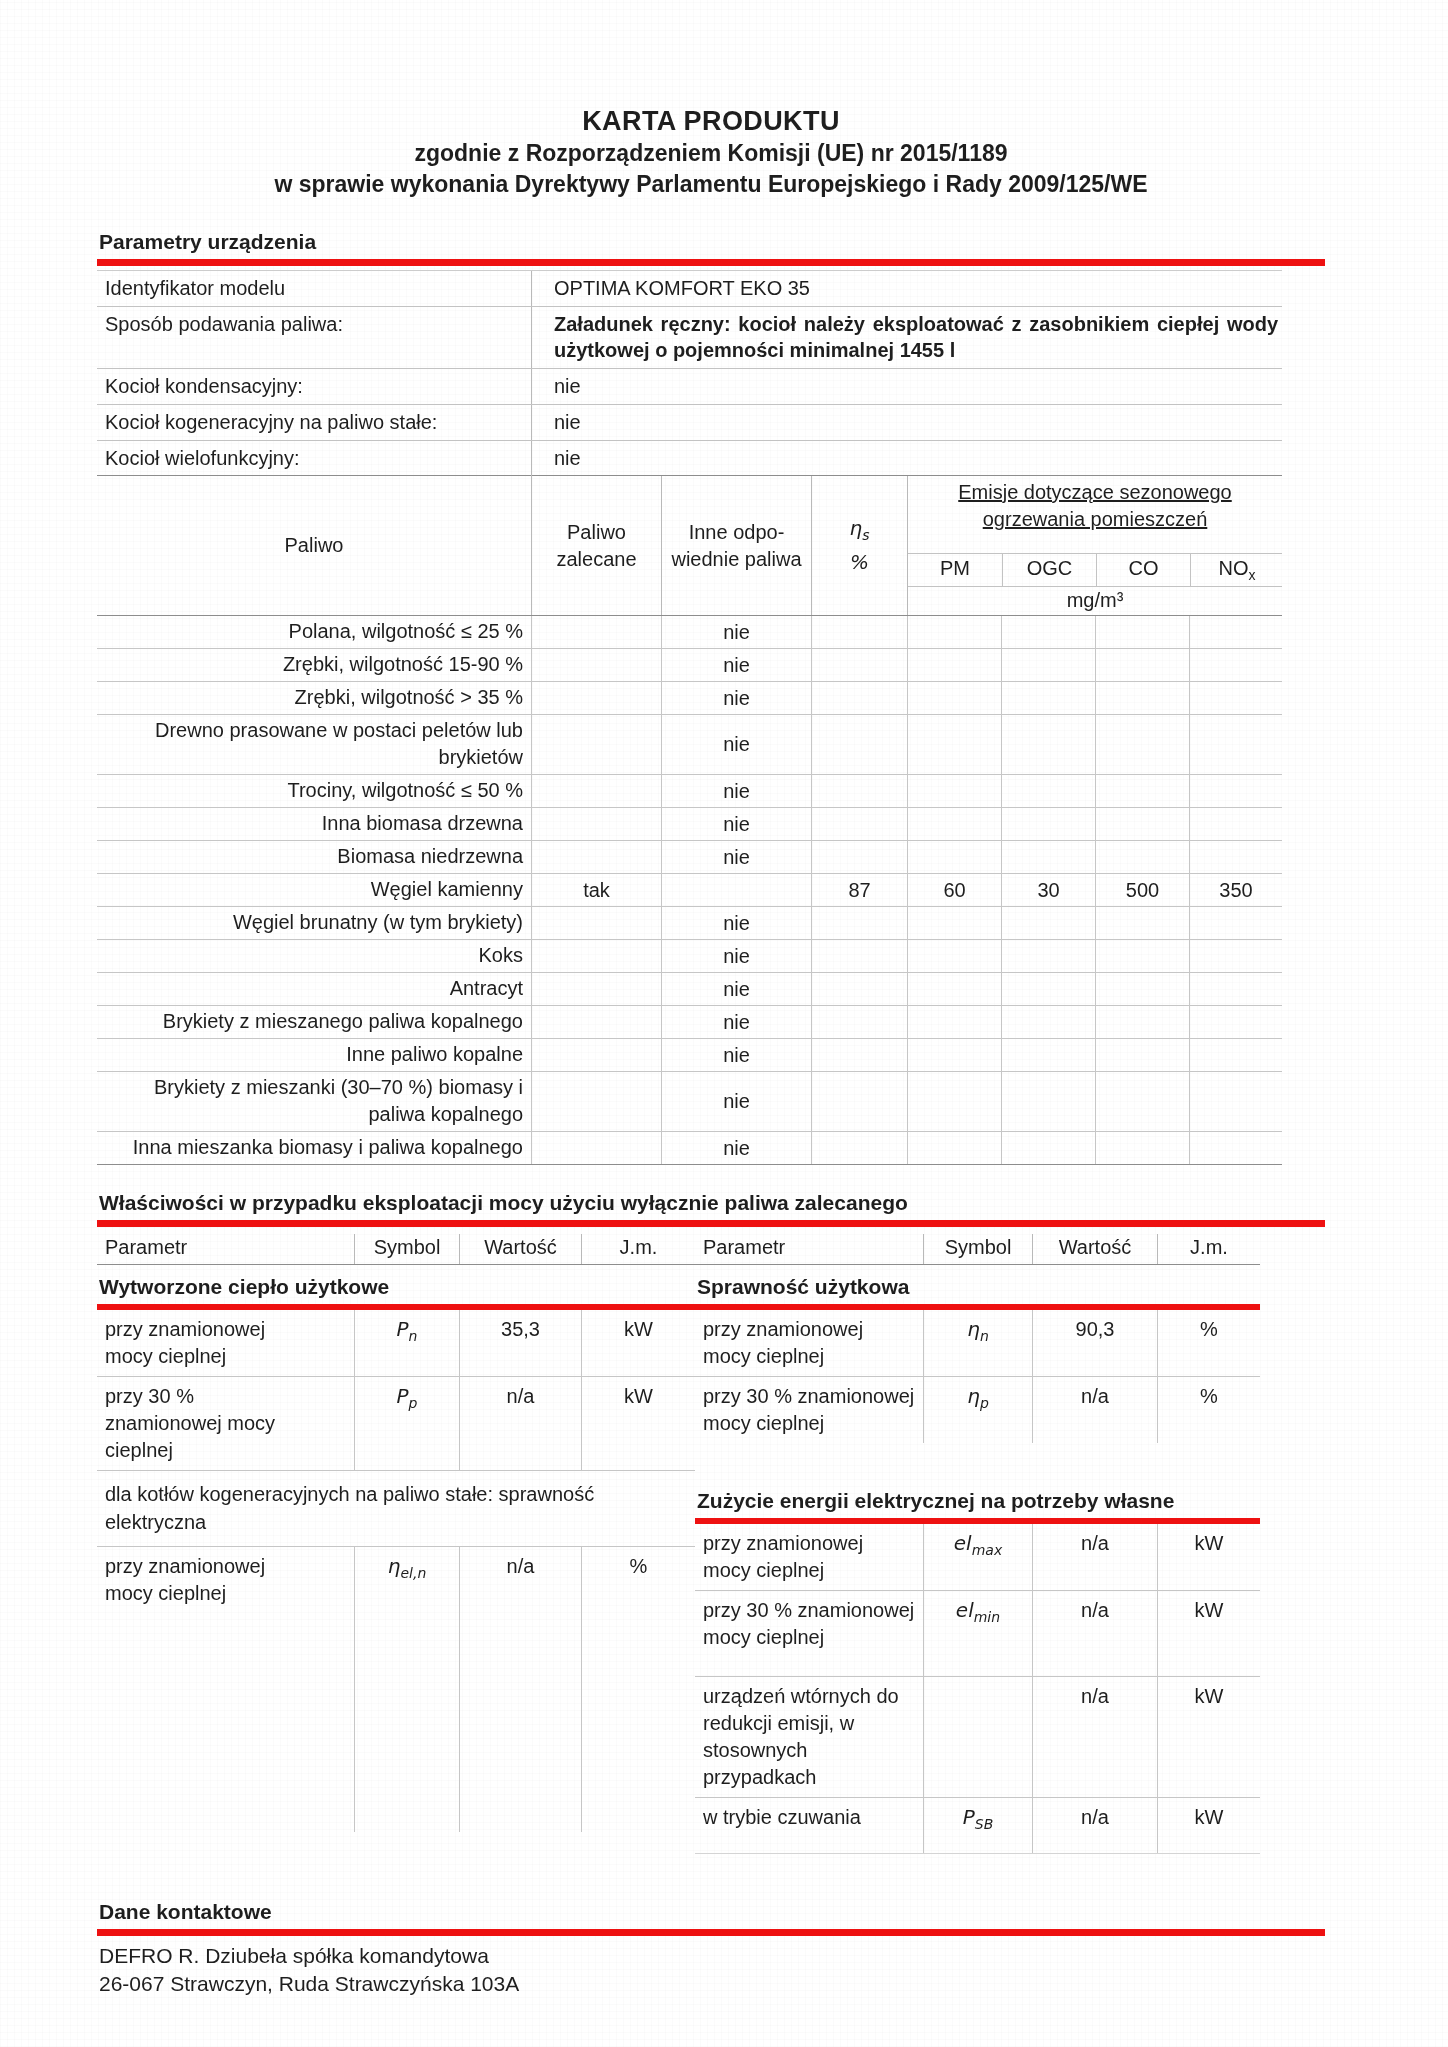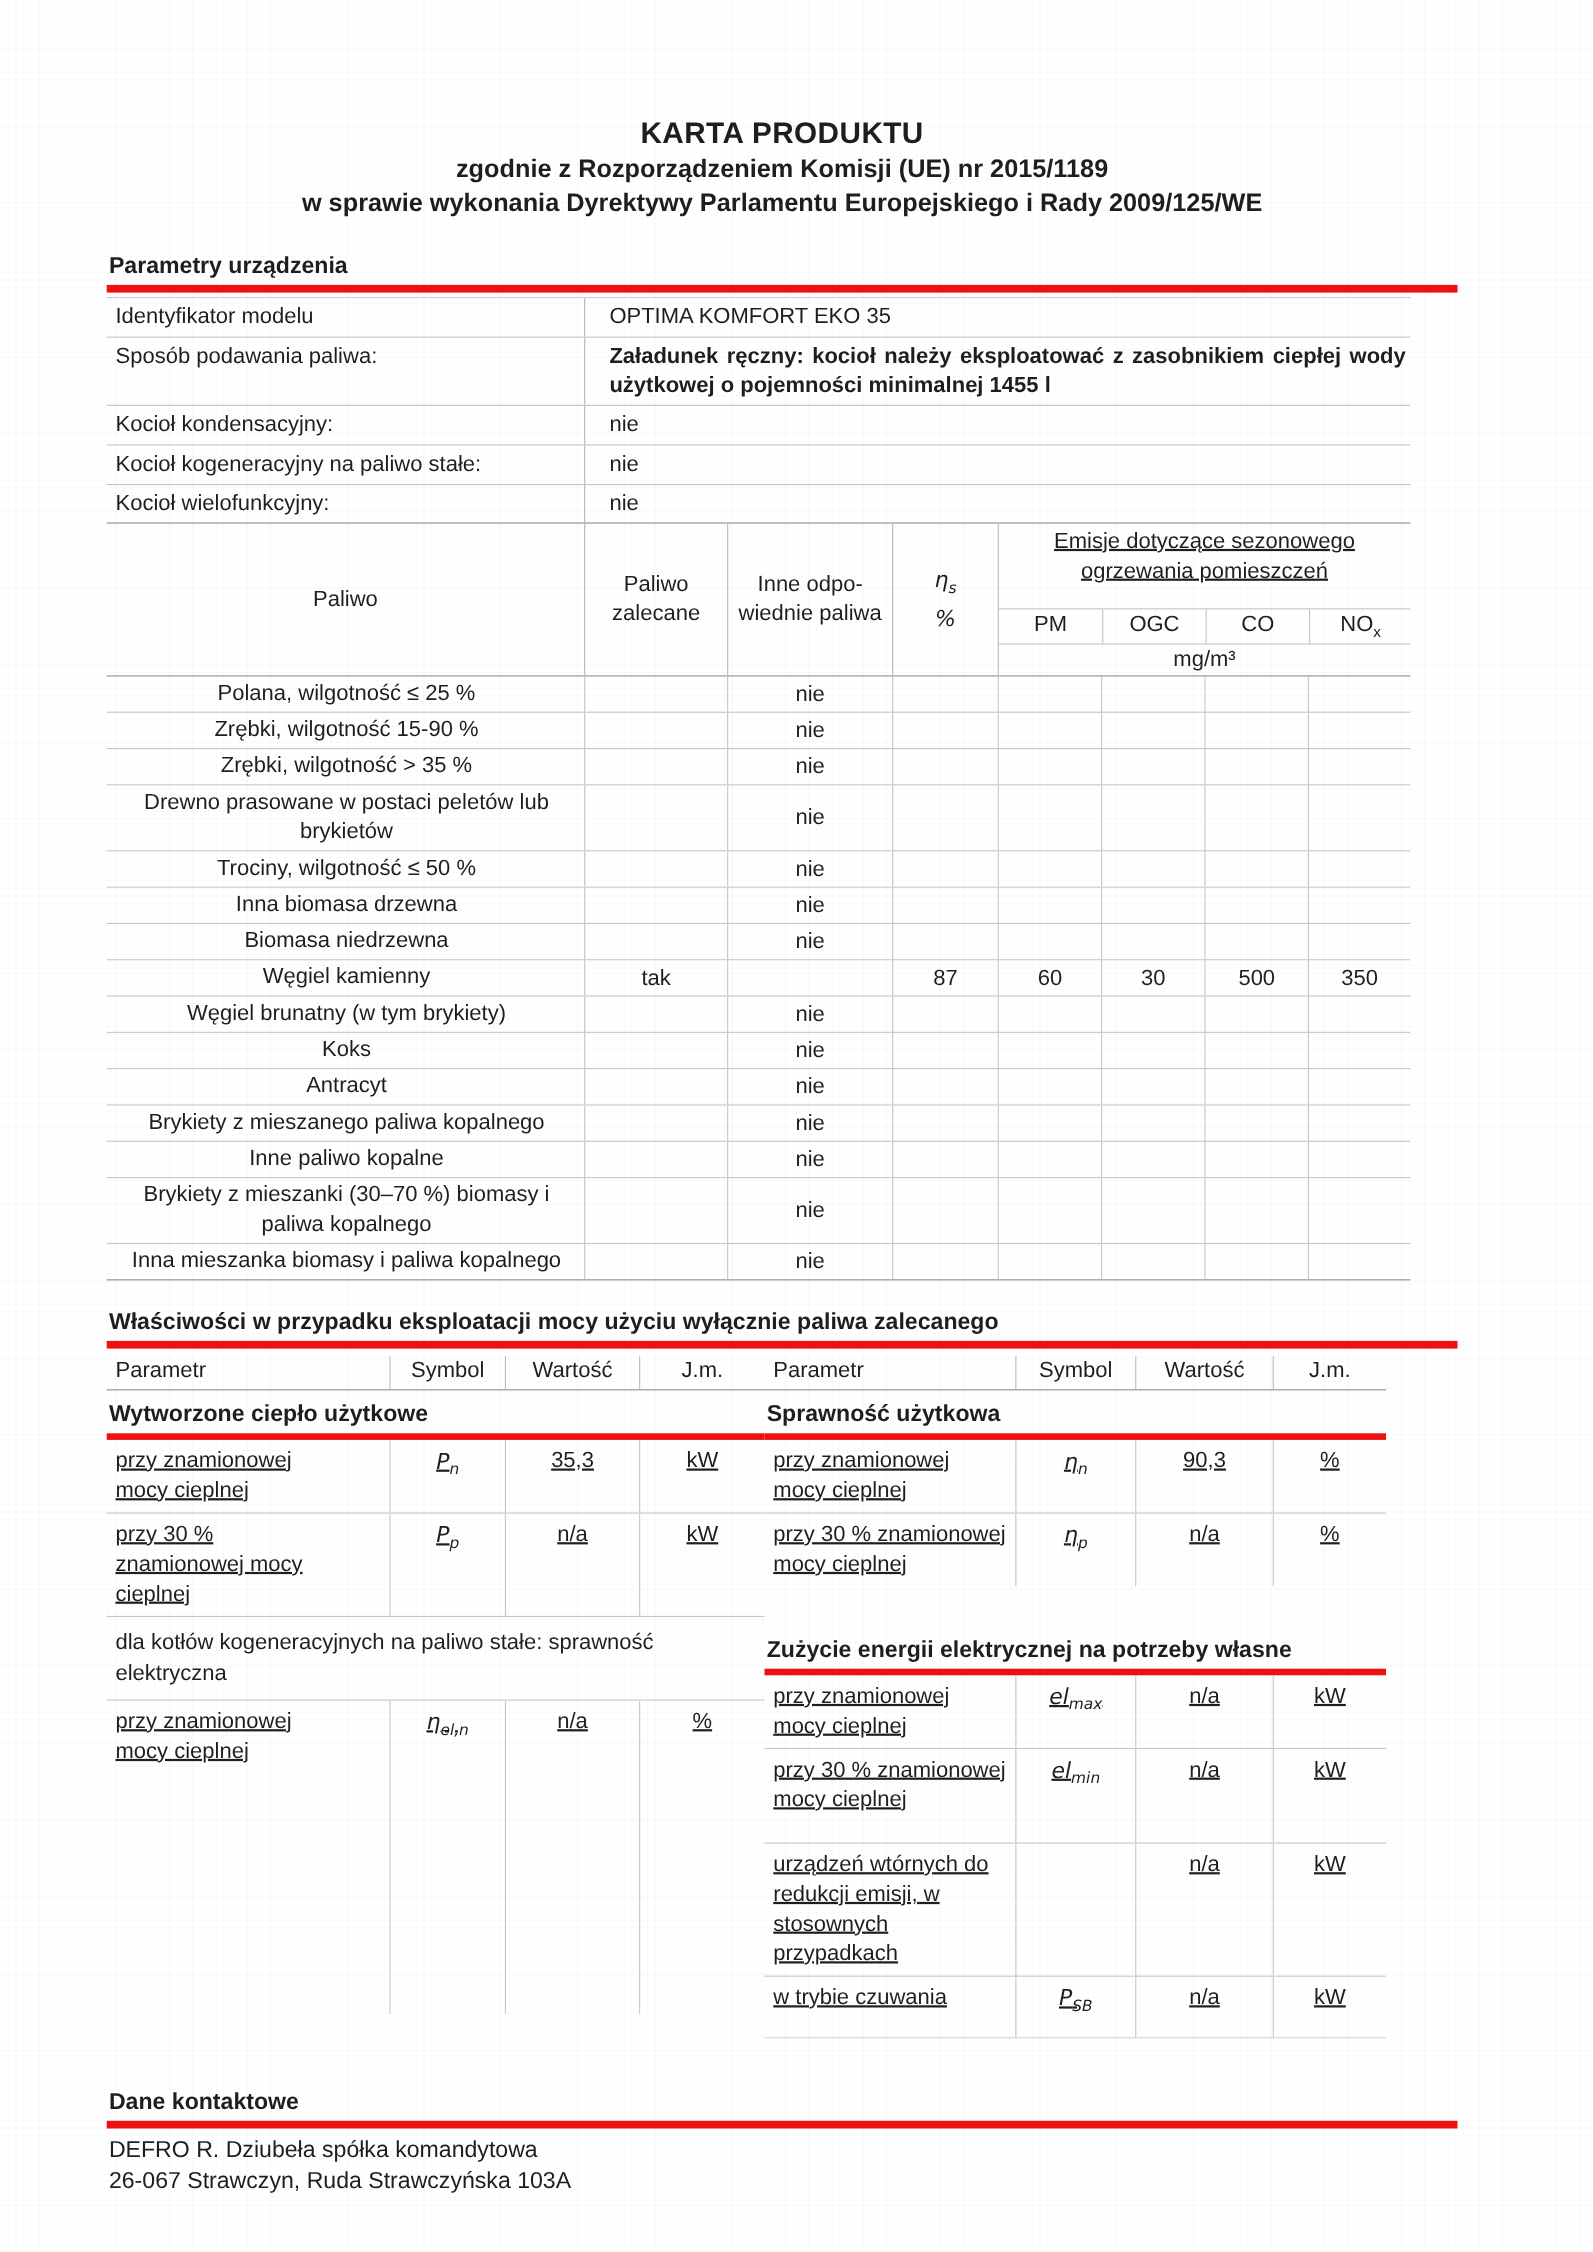--- a/index.html
+++ b/index.html
@@ -42,35 +42,35 @@
   .fh-emis{border-left:1px solid #b9b9b9;display:flex;flex-direction:column;padding:0;}
   .emis-title{text-align:center;line-height:27px;padding:3px 12px 20px;border-bottom:1px solid #c3c3c3;text-decoration:underline;}
   .emis-cols{display:grid;grid-template-columns:94px 94px 94px 93px;border-bottom:1px solid #c3c3c3;}
   .emis-col{text-align:center;padding:3px 0;border-left:1px solid #c3c3c3;}
   .emis-col.first{border-left:none;}
   .emis-unit{text-align:center;padding:2px 0 3px;}
   .fuel-row{display:grid;grid-template-columns:434px 130px 150px 96px 94px 94px 94px 93px;
     border-bottom:1px solid #c6c6c6;min-height:31px;}
   .fuel-row.last{border-bottom:1px solid #8d8d8d;}
   .fc{border-left:1px solid #c6c6c6;display:flex;align-items:center;justify-content:center;text-align:center;padding:2px 2px;}
-  .fc-fuel{border-left:none;justify-content:flex-start;text-align:center;padding:2px 8px 3px 10px;line-height:27px;display:block;}
+  .fc-fuel{border-left:none;justify-content:flex-start;text-align:right;padding:2px 8px 3px 10px;line-height:27px;display:block;}
 
   
   .mid{display:flex;margin-top:7px;align-items:flex-start;}
   .mid-col{font-size:20px;}
   .mid-left{width:598px;}
   .mid-right{width:565px;}
   .grid-l{display:grid;grid-template-columns:257px 105px 122px 114px;}
   .grid-r{display:grid;grid-template-columns:228px 109px 125px 103px;}
   .mid-header{border-bottom:1px solid #8d8d8d;}
   .mh{padding:2px 0 5px;text-align:center;border-left:1px solid #b9b9b9;}
   .mh.first{border-left:none;text-align:left;padding-left:8px;}
   .sub-heading{font-size:21px;font-weight:bold;padding:10px 0 5px 2px;}
   .sub-heading.spaced{margin-top:36px;}
-  .prow{border-bottom:1px solid #c6c6c6;text-decoration:underline;}
+  .prow{border-bottom:1px solid #c6c6c6;}
   .prow.open{border-bottom:none;}
   .prow.soft{border-bottom:1px solid #d4d4d4;}
   .pc{border-left:1px solid #c6c6c6;text-align:center;padding-top:6px;line-height:27px;}
   .pc-param{border-left:none;text-align:left;padding:6px 8px 6px 8px;line-height:27px;}
   .pc-param.tight{padding-right:56px;}
   .note-row{padding:9px 10px 10px 8px;line-height:28px;border-bottom:1px solid #c6c6c6;font-size:20px;}
   .h56{min-height:56px;} .h57{min-height:57px;} .h55{min-height:55px;} .h63{min-height:63px;}
   .h53{min-height:53px;} .h85{min-height:85px;} .h82{min-height:82px;} .h285{min-height:285px;}
   .sym{font-style:italic;font-family:"DejaVu Sans","Liberation Sans",sans-serif;}
   sub{font-size:14px;}

